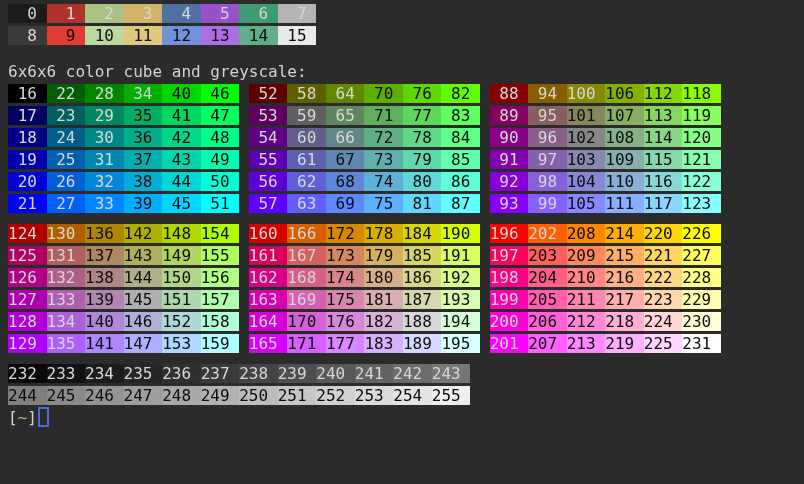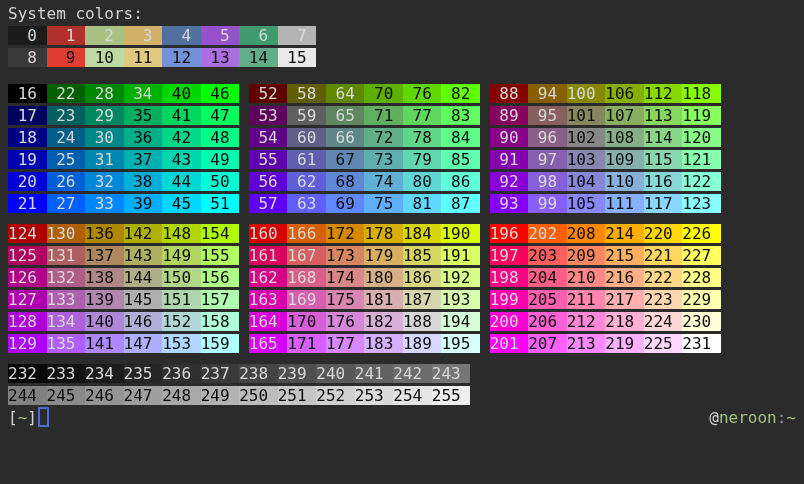--- a/index.html
+++ b/index.html
@@ -43,29 +43,29 @@
   }
   .c-green { color: #a3c084; }
   .c-dim { color: #8f8f8f; }
 </style>
 </head>
 <body style="background: rgb(43, 43, 43);">
 
 <div class="screen" style="color: rgb(210, 210, 210);">
 
 
-  <div class="line">System colors:</div>
 
   <div id="system-grid">
       <div class="line"><span style="background: rgb(28, 28, 28); color: rgb(216, 216, 216);">  0 </span><span style="background: rgb(176, 48, 42); color: rgb(216, 216, 216);">  1 </span><span style="background: rgb(169, 194, 132); color: rgb(216, 216, 216);">  2 </span><span style="background: rgb(210, 178, 104); color: rgb(216, 216, 216);">  3 </span><span style="background: rgb(80, 113, 159); color: rgb(216, 216, 216);">  4 </span><span style="background: rgb(151, 81, 204); color: rgb(216, 216, 216);">  5 </span><span style="background: rgb(63, 154, 109); color: rgb(216, 216, 216);">  6 </span><span style="background: rgb(180, 180, 180); color: rgb(216, 216, 216);">  7 </span></div>
       <div class="line"><span style="background: rgb(58, 58, 58); color: rgb(216, 216, 216);">  8 </span><span style="background: rgb(224, 60, 50); color: rgb(12, 12, 12);">  9 </span><span style="background: rgb(188, 217, 162); color: rgb(12, 12, 12);"> 10 </span><span style="background: rgb(226, 199, 126); color: rgb(12, 12, 12);"> 11 </span><span style="background: rgb(114, 146, 216); color: rgb(12, 12, 12);"> 12 </span><span style="background: rgb(171, 111, 227); color: rgb(12, 12, 12);"> 13 </span><span style="background: rgb(97, 174, 136); color: rgb(12, 12, 12);"> 14 </span><span style="background: rgb(233, 233, 233); color: rgb(12, 12, 12);"> 15 </span></div>
     </div>
 
   <div class="gap-a"></div>
 
+  <div class="line">6x6x6 color cube and greyscale:</div>
 
   <div id="cube-top">
       <div class="line"><span style="background: rgb(0, 0, 0); color: rgb(216, 216, 216);"> 16 </span><span style="background: rgb(0, 95, 0); color: rgb(216, 216, 216);"> 22 </span><span style="background: rgb(0, 135, 0); color: rgb(216, 216, 216);"> 28 </span><span style="background: rgb(0, 175, 0); color: rgb(216, 216, 216);"> 34 </span><span style="background: rgb(0, 215, 0); color: rgb(12, 12, 12);"> 40 </span><span style="background: rgb(0, 255, 0); color: rgb(12, 12, 12);"> 46 </span><span> </span><span style="background: rgb(95, 0, 0); color: rgb(216, 216, 216);"> 52 </span><span style="background: rgb(95, 95, 0); color: rgb(216, 216, 216);"> 58 </span><span style="background: rgb(95, 135, 0); color: rgb(216, 216, 216);"> 64 </span><span style="background: rgb(95, 175, 0); color: rgb(12, 12, 12);"> 70 </span><span style="background: rgb(95, 215, 0); color: rgb(12, 12, 12);"> 76 </span><span style="background: rgb(95, 255, 0); color: rgb(12, 12, 12);"> 82 </span><span> </span><span style="background: rgb(135, 0, 0); color: rgb(216, 216, 216);"> 88 </span><span style="background: rgb(135, 95, 0); color: rgb(216, 216, 216);"> 94 </span><span style="background: rgb(135, 135, 0); color: rgb(216, 216, 216);">100 </span><span style="background: rgb(135, 175, 0); color: rgb(12, 12, 12);">106 </span><span style="background: rgb(135, 215, 0); color: rgb(12, 12, 12);">112 </span><span style="background: rgb(135, 255, 0); color: rgb(12, 12, 12);">118 </span></div>
       <div class="line"><span style="background: rgb(0, 0, 95); color: rgb(216, 216, 216);"> 17 </span><span style="background: rgb(0, 95, 95); color: rgb(216, 216, 216);"> 23 </span><span style="background: rgb(0, 135, 95); color: rgb(216, 216, 216);"> 29 </span><span style="background: rgb(0, 175, 95); color: rgb(12, 12, 12);"> 35 </span><span style="background: rgb(0, 215, 95); color: rgb(12, 12, 12);"> 41 </span><span style="background: rgb(0, 255, 95); color: rgb(12, 12, 12);"> 47 </span><span> </span><span style="background: rgb(95, 0, 95); color: rgb(216, 216, 216);"> 53 </span><span style="background: rgb(95, 95, 95); color: rgb(216, 216, 216);"> 59 </span><span style="background: rgb(95, 135, 95); color: rgb(216, 216, 216);"> 65 </span><span style="background: rgb(95, 175, 95); color: rgb(12, 12, 12);"> 71 </span><span style="background: rgb(95, 215, 95); color: rgb(12, 12, 12);"> 77 </span><span style="background: rgb(95, 255, 95); color: rgb(12, 12, 12);"> 83 </span><span> </span><span style="background: rgb(135, 0, 95); color: rgb(216, 216, 216);"> 89 </span><span style="background: rgb(135, 95, 95); color: rgb(216, 216, 216);"> 95 </span><span style="background: rgb(135, 135, 95); color: rgb(12, 12, 12);">101 </span><span style="background: rgb(135, 175, 95); color: rgb(12, 12, 12);">107 </span><span style="background: rgb(135, 215, 95); color: rgb(12, 12, 12);">113 </span><span style="background: rgb(135, 255, 95); color: rgb(12, 12, 12);">119 </span></div>
       <div class="line"><span style="background: rgb(0, 0, 135); color: rgb(216, 216, 216);"> 18 </span><span style="background: rgb(0, 95, 135); color: rgb(216, 216, 216);"> 24 </span><span style="background: rgb(0, 135, 135); color: rgb(216, 216, 216);"> 30 </span><span style="background: rgb(0, 175, 135); color: rgb(12, 12, 12);"> 36 </span><span style="background: rgb(0, 215, 135); color: rgb(12, 12, 12);"> 42 </span><span style="background: rgb(0, 255, 135); color: rgb(12, 12, 12);"> 48 </span><span> </span><span style="background: rgb(95, 0, 135); color: rgb(216, 216, 216);"> 54 </span><span style="background: rgb(95, 95, 135); color: rgb(216, 216, 216);"> 60 </span><span style="background: rgb(95, 135, 135); color: rgb(216, 216, 216);"> 66 </span><span style="background: rgb(95, 175, 135); color: rgb(12, 12, 12);"> 72 </span><span style="background: rgb(95, 215, 135); color: rgb(12, 12, 12);"> 78 </span><span style="background: rgb(95, 255, 135); color: rgb(12, 12, 12);"> 84 </span><span> </span><span style="background: rgb(135, 0, 135); color: rgb(216, 216, 216);"> 90 </span><span style="background: rgb(135, 95, 135); color: rgb(216, 216, 216);"> 96 </span><span style="background: rgb(135, 135, 135); color: rgb(12, 12, 12);">102 </span><span style="background: rgb(135, 175, 135); color: rgb(12, 12, 12);">108 </span><span style="background: rgb(135, 215, 135); color: rgb(12, 12, 12);">114 </span><span style="background: rgb(135, 255, 135); color: rgb(12, 12, 12);">120 </span></div>
       <div class="line"><span style="background: rgb(0, 0, 175); color: rgb(216, 216, 216);"> 19 </span><span style="background: rgb(0, 95, 175); color: rgb(216, 216, 216);"> 25 </span><span style="background: rgb(0, 135, 175); color: rgb(216, 216, 216);"> 31 </span><span style="background: rgb(0, 175, 175); color: rgb(12, 12, 12);"> 37 </span><span style="background: rgb(0, 215, 175); color: rgb(12, 12, 12);"> 43 </span><span style="background: rgb(0, 255, 175); color: rgb(12, 12, 12);"> 49 </span><span> </span><span style="background: rgb(95, 0, 175); color: rgb(216, 216, 216);"> 55 </span><span style="background: rgb(95, 95, 175); color: rgb(216, 216, 216);"> 61 </span><span style="background: rgb(95, 135, 175); color: rgb(12, 12, 12);"> 67 </span><span style="background: rgb(95, 175, 175); color: rgb(12, 12, 12);"> 73 </span><span style="background: rgb(95, 215, 175); color: rgb(12, 12, 12);"> 79 </span><span style="background: rgb(95, 255, 175); color: rgb(12, 12, 12);"> 85 </span><span> </span><span style="background: rgb(135, 0, 175); color: rgb(216, 216, 216);"> 91 </span><span style="background: rgb(135, 95, 175); color: rgb(216, 216, 216);"> 97 </span><span style="background: rgb(135, 135, 175); color: rgb(12, 12, 12);">103 </span><span style="background: rgb(135, 175, 175); color: rgb(12, 12, 12);">109 </span><span style="background: rgb(135, 215, 175); color: rgb(12, 12, 12);">115 </span><span style="background: rgb(135, 255, 175); color: rgb(12, 12, 12);">121 </span></div>
       <div class="line"><span style="background: rgb(0, 0, 215); color: rgb(216, 216, 216);"> 20 </span><span style="background: rgb(0, 95, 215); color: rgb(216, 216, 216);"> 26 </span><span style="background: rgb(0, 135, 215); color: rgb(216, 216, 216);"> 32 </span><span style="background: rgb(0, 175, 215); color: rgb(12, 12, 12);"> 38 </span><span style="background: rgb(0, 215, 215); color: rgb(12, 12, 12);"> 44 </span><span style="background: rgb(0, 255, 215); color: rgb(12, 12, 12);"> 50 </span><span> </span><span style="background: rgb(95, 0, 215); color: rgb(216, 216, 216);"> 56 </span><span style="background: rgb(95, 95, 215); color: rgb(216, 216, 216);"> 62 </span><span style="background: rgb(95, 135, 215); color: rgb(12, 12, 12);"> 68 </span><span style="background: rgb(95, 175, 215); color: rgb(12, 12, 12);"> 74 </span><span style="background: rgb(95, 215, 215); color: rgb(12, 12, 12);"> 80 </span><span style="background: rgb(95, 255, 215); color: rgb(12, 12, 12);"> 86 </span><span> </span><span style="background: rgb(135, 0, 215); color: rgb(216, 216, 216);"> 92 </span><span style="background: rgb(135, 95, 215); color: rgb(216, 216, 216);"> 98 </span><span style="background: rgb(135, 135, 215); color: rgb(12, 12, 12);">104 </span><span style="background: rgb(135, 175, 215); color: rgb(12, 12, 12);">110 </span><span style="background: rgb(135, 215, 215); color: rgb(12, 12, 12);">116 </span><span style="background: rgb(135, 255, 215); color: rgb(12, 12, 12);">122 </span></div>
       <div class="line"><span style="background: rgb(0, 0, 255); color: rgb(216, 216, 216);"> 21 </span><span style="background: rgb(0, 95, 255); color: rgb(216, 216, 216);"> 27 </span><span style="background: rgb(0, 135, 255); color: rgb(216, 216, 216);"> 33 </span><span style="background: rgb(0, 175, 255); color: rgb(12, 12, 12);"> 39 </span><span style="background: rgb(0, 215, 255); color: rgb(12, 12, 12);"> 45 </span><span style="background: rgb(0, 255, 255); color: rgb(12, 12, 12);"> 51 </span><span> </span><span style="background: rgb(95, 0, 255); color: rgb(216, 216, 216);"> 57 </span><span style="background: rgb(95, 95, 255); color: rgb(216, 216, 216);"> 63 </span><span style="background: rgb(95, 135, 255); color: rgb(12, 12, 12);"> 69 </span><span style="background: rgb(95, 175, 255); color: rgb(12, 12, 12);"> 75 </span><span style="background: rgb(95, 215, 255); color: rgb(12, 12, 12);"> 81 </span><span style="background: rgb(95, 255, 255); color: rgb(12, 12, 12);"> 87 </span><span> </span><span style="background: rgb(135, 0, 255); color: rgb(216, 216, 216);"> 93 </span><span style="background: rgb(135, 95, 255); color: rgb(216, 216, 216);"> 99 </span><span style="background: rgb(135, 135, 255); color: rgb(12, 12, 12);">105 </span><span style="background: rgb(135, 175, 255); color: rgb(12, 12, 12);">111 </span><span style="background: rgb(135, 215, 255); color: rgb(12, 12, 12);">117 </span><span style="background: rgb(135, 255, 255); color: rgb(12, 12, 12);">123 </span></div>
     </div>
 
@@ -82,16 +82,15 @@
 
   <div class="gap-b"></div>
 
   <div id="grey-grid">
       <div class="line"><span style="background: rgb(8, 8, 8); color: rgb(216, 216, 216);">232 </span><span style="background: rgb(18, 18, 18); color: rgb(216, 216, 216);">233 </span><span style="background: rgb(28, 28, 28); color: rgb(216, 216, 216);">234 </span><span style="background: rgb(38, 38, 38); color: rgb(216, 216, 216);">235 </span><span style="background: rgb(48, 48, 48); color: rgb(216, 216, 216);">236 </span><span style="background: rgb(58, 58, 58); color: rgb(216, 216, 216);">237 </span><span style="background: rgb(68, 68, 68); color: rgb(216, 216, 216);">238 </span><span style="background: rgb(78, 78, 78); color: rgb(216, 216, 216);">239 </span><span style="background: rgb(88, 88, 88); color: rgb(216, 216, 216);">240 </span><span style="background: rgb(98, 98, 98); color: rgb(216, 216, 216);">241 </span><span style="background: rgb(108, 108, 108); color: rgb(216, 216, 216);">242 </span><span style="background: rgb(118, 118, 118); color: rgb(216, 216, 216);">243 </span></div>
       <div class="line"><span style="background: rgb(128, 128, 128); color: rgb(12, 12, 12);">244 </span><span style="background: rgb(138, 138, 138); color: rgb(12, 12, 12);">245 </span><span style="background: rgb(148, 148, 148); color: rgb(12, 12, 12);">246 </span><span style="background: rgb(158, 158, 158); color: rgb(12, 12, 12);">247 </span><span style="background: rgb(168, 168, 168); color: rgb(12, 12, 12);">248 </span><span style="background: rgb(178, 178, 178); color: rgb(12, 12, 12);">249 </span><span style="background: rgb(188, 188, 188); color: rgb(12, 12, 12);">250 </span><span style="background: rgb(198, 198, 198); color: rgb(12, 12, 12);">251 </span><span style="background: rgb(208, 208, 208); color: rgb(12, 12, 12);">252 </span><span style="background: rgb(218, 218, 218); color: rgb(12, 12, 12);">253 </span><span style="background: rgb(228, 228, 228); color: rgb(12, 12, 12);">254 </span><span style="background: rgb(238, 238, 238); color: rgb(12, 12, 12);">255 </span></div>
     </div>
 
   <div class="bottom-line">
     <span><span>[</span><span class="c-green" style="color: rgb(163, 192, 132);">~</span><span>]</span><span class="cursor-box" style="border-color: rgb(74, 107, 212);"></span></span>
-    <span><span>@</span><span class="c-green" style="color: rgb(163, 192, 132);">neroon</span><span class="c-dim" style="color: rgb(143, 143, 143);">:</span><span class="c-green" style="color: rgb(163, 192, 132);">~</span></span>
   </div>
 
 </div>
 
 </body></html>

